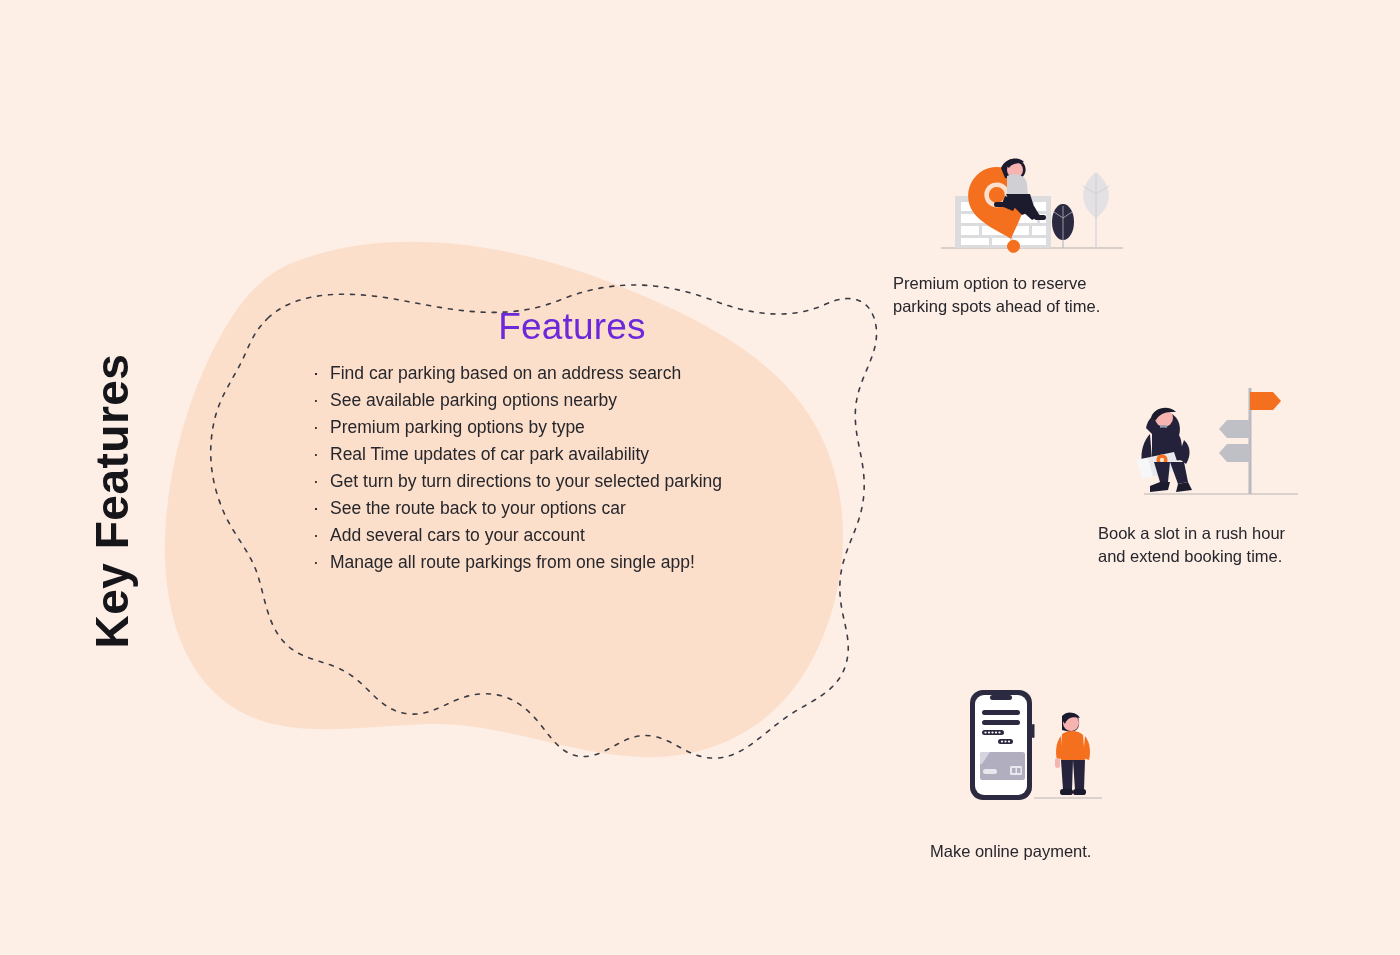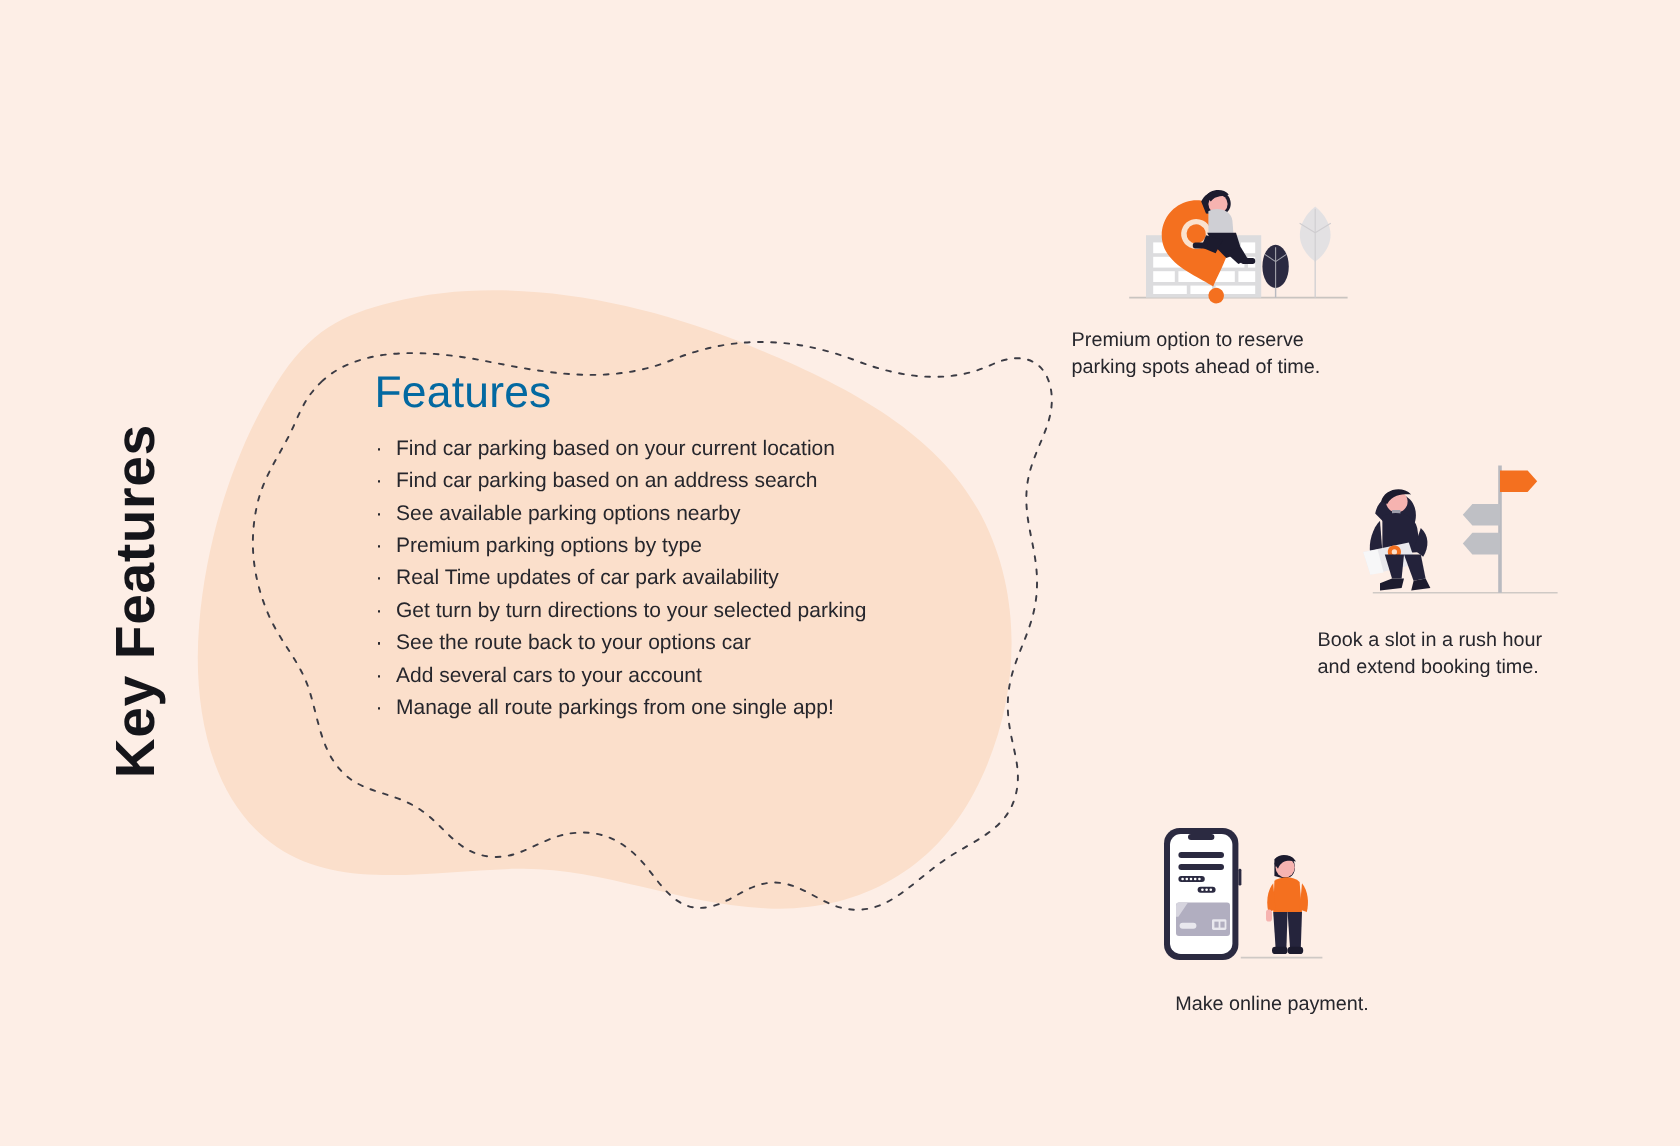--- a/index.html
+++ b/index.html
@@ -50,23 +50,24 @@
   
   .features-panel {
     position: absolute;
     left: 312px;
     top: 306px;
     width: 520px;
   }
   .features-heading {
     font-size: 37px;
     font-weight: normal;
-    color: #0369a1;
+    color: #6d28d9;
     margin: 0 0 12px 0;
     letter-spacing: 0.2px;
+    text-align: center;
   }
   .features-list {
     list-style: none;
     margin: 0;
     padding: 0;
   }
   .features-list li {
     position: relative;
     padding-left: 18px;
     font-size: 17.5px;
@@ -97,21 +98,21 @@
   #card-reserve  { left: 893px; top: 118px;  width: 300px; }
   #card-reserve .art { height: 140px; }
   #card-reserve .caption { margin-top: 14px; }
 
   #card-rush     { left: 1098px; top: 382px; width: 290px; }
   #card-rush .art { height: 120px; }
   #card-rush .caption { margin-top: 20px; }
 
   #card-payment  { left: 930px; top: 686px;  width: 260px; }
   #card-payment .art { height: 118px; }
-  #card-payment .caption { margin-top: 22px; text-align: center; }
+  #card-payment .caption { margin-top: 36px; text-align: left; }
 </style>
 </head>
 <body>
 
 <div id="page">
 
   <svg class="blob-layer" viewBox="0 0 1400 955" xmlns="http://www.w3.org/2000/svg">
     <path fill="#fbdfcb" d="M326,252 C420,228 528,250 612,283 C700,318 780,358 818,430
              C856,503 848,592 812,660 C776,728 712,760 640,757
              C566,754 500,722 430,724 C358,726 284,742 231,706
@@ -143,21 +144,20 @@
              C254,334 258,328 268,318 Z"></path>
   </svg>
 
   <div class="side-title">Key Features</div>
 
   <div class="features-panel">
     <h1 class="features-heading">Features</h1>
     <ul class="features-list">
       <li>
         <span class="bullet-dot">·</span>
-        <span>Find car parking based on your current location</span>
       </li>
       <li>
         <span class="bullet-dot">·</span>
         <span>Find car parking based on an address search</span>
       </li>
       <li>
         <span class="bullet-dot">·</span>
         <span>See available parking options nearby</span>
       </li>
       <li>

